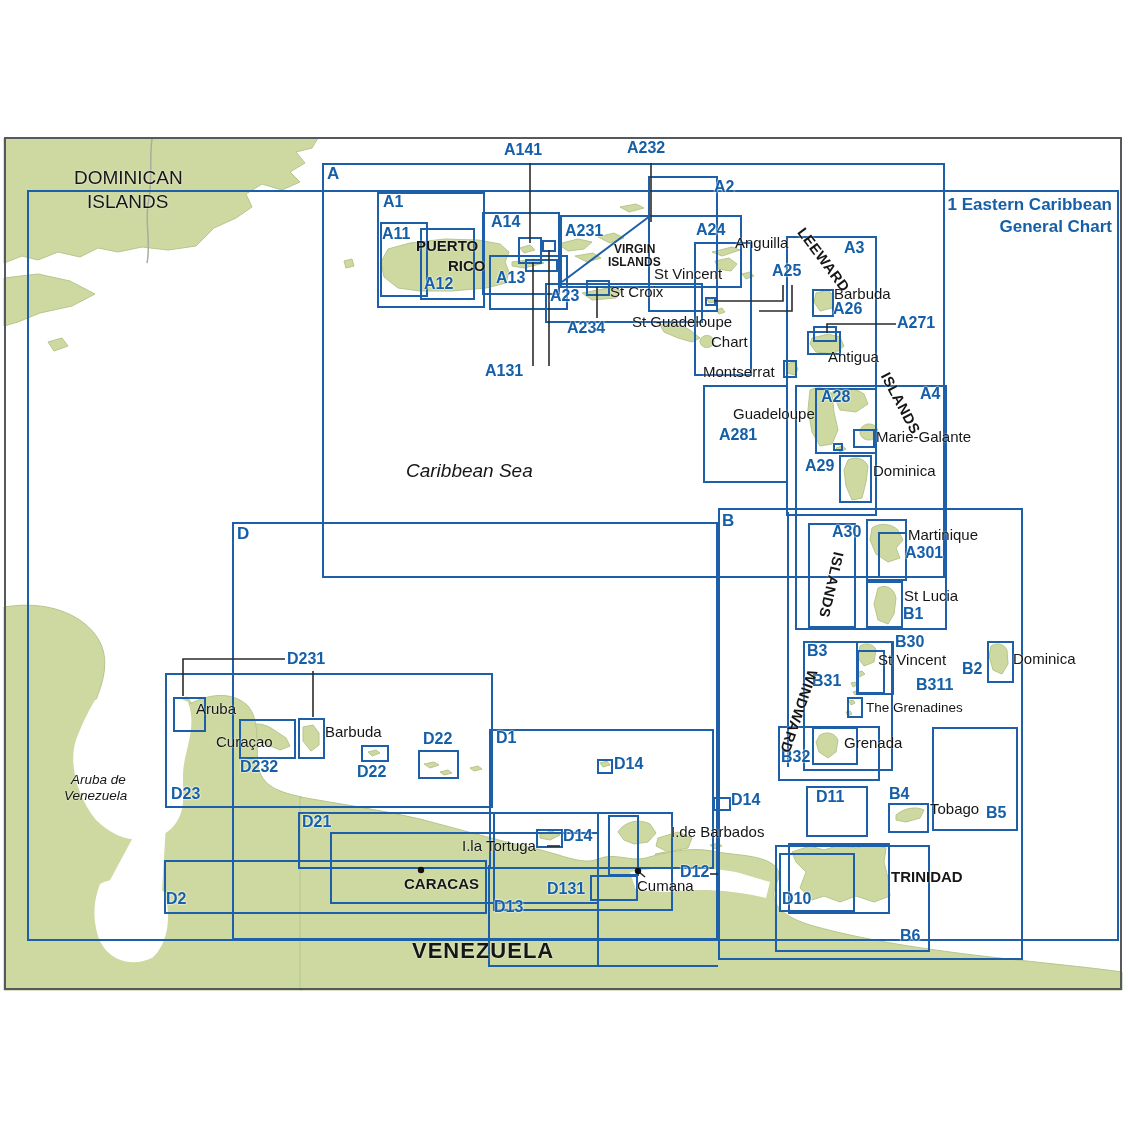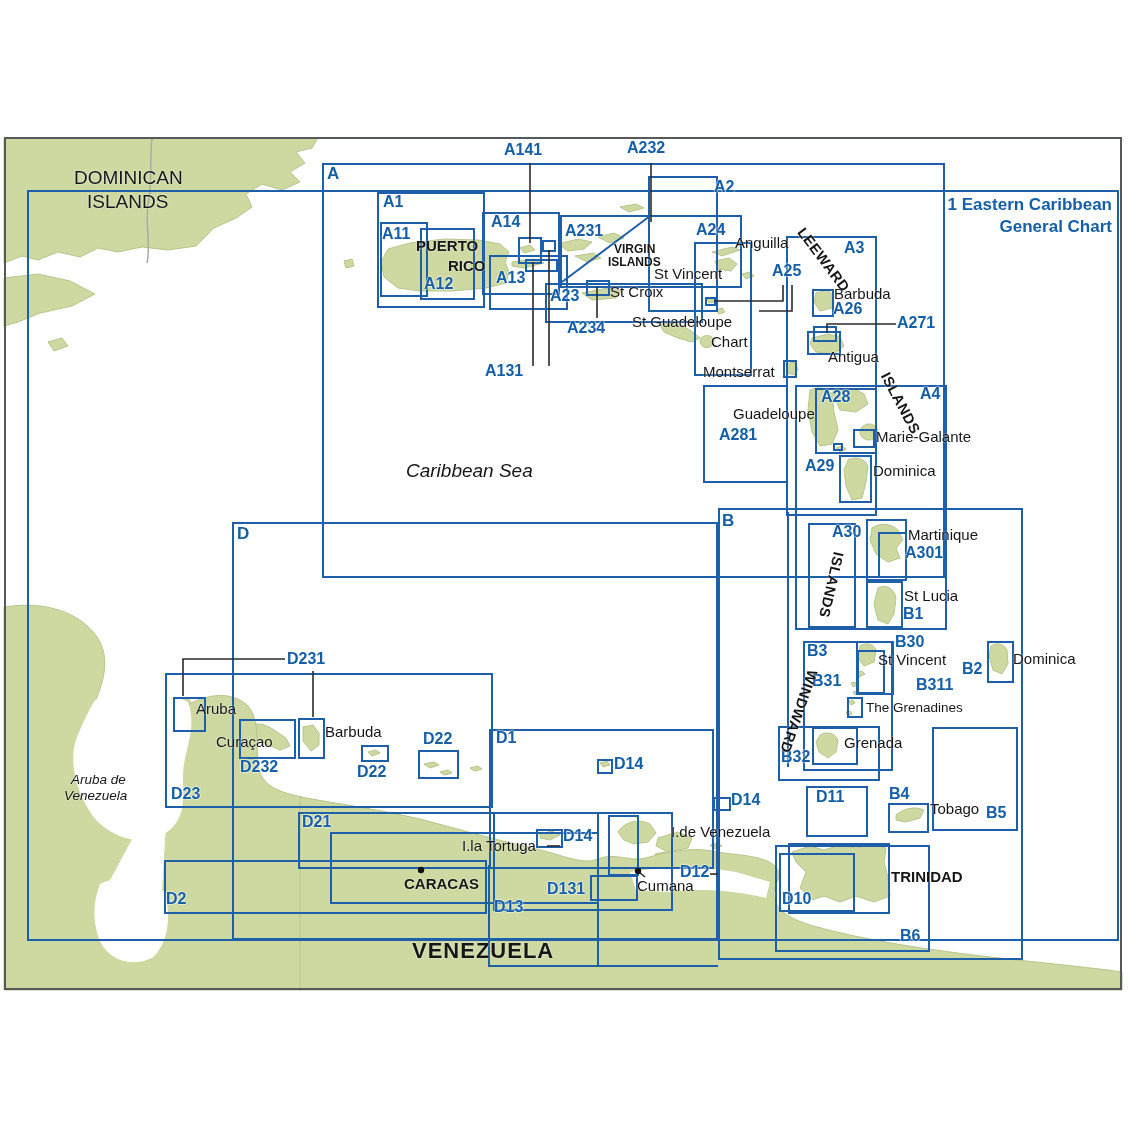--- a/index.html
+++ b/index.html
@@ -270,21 +270,21 @@
   <div class="n" style="left:878px;top:652px">St Vincent</div>
   <div class="n" style="left:1013px;top:651px">Dominica</div>
   <div class="n md" style="left:866px;top:701px">The Grenadines</div>
   <div class="n" style="left:844px;top:735px">Grenada</div>
   <div class="n" style="left:930px;top:801px">Tobago</div>
   <div class="n nb" style="left:891px;top:869px">TRINIDAD</div>
   <div class="n" style="left:196px;top:701px">Aruba</div>
   <div class="n" style="left:216px;top:734px">Curaçao</div>
   <div class="n" style="left:325px;top:724px">Barbuda</div>
   <div class="n" style="left:462px;top:838px">I.la Tortuga</div>
-  <div class="n" style="left:671px;top:824px">I.de Venezuela</div>
+  <div class="n" style="left:671px;top:824px">I.de Barbados</div>
   <div class="n" style="left:637px;top:878px">Cumana</div>
   <div class="n nb" style="left:404px;top:876px">CARACAS</div>
   <div class="n xl" style="left:412px;top:939px">VENEZUELA</div>
   <div class="n it" style="left:71px;top:773px;font-size:13.5px">Aruba de</div>
   <div class="n it" style="left:64px;top:789px;font-size:13.5px">Venezuela</div>
   <div class="n rot" style="left:800px;top:222px;transform:rotate(53deg)">LEEWARD</div>
   <div class="n rot" style="left:884px;top:366px;transform:rotate(62deg)">ISLANDS</div>
   <div class="n rot" style="left:812px;top:662px;transform:rotate(109deg)">WINDWARD</div>
   <div class="n rot" style="left:838px;top:544px;transform:rotate(103deg)">ISLANDS</div>
 

